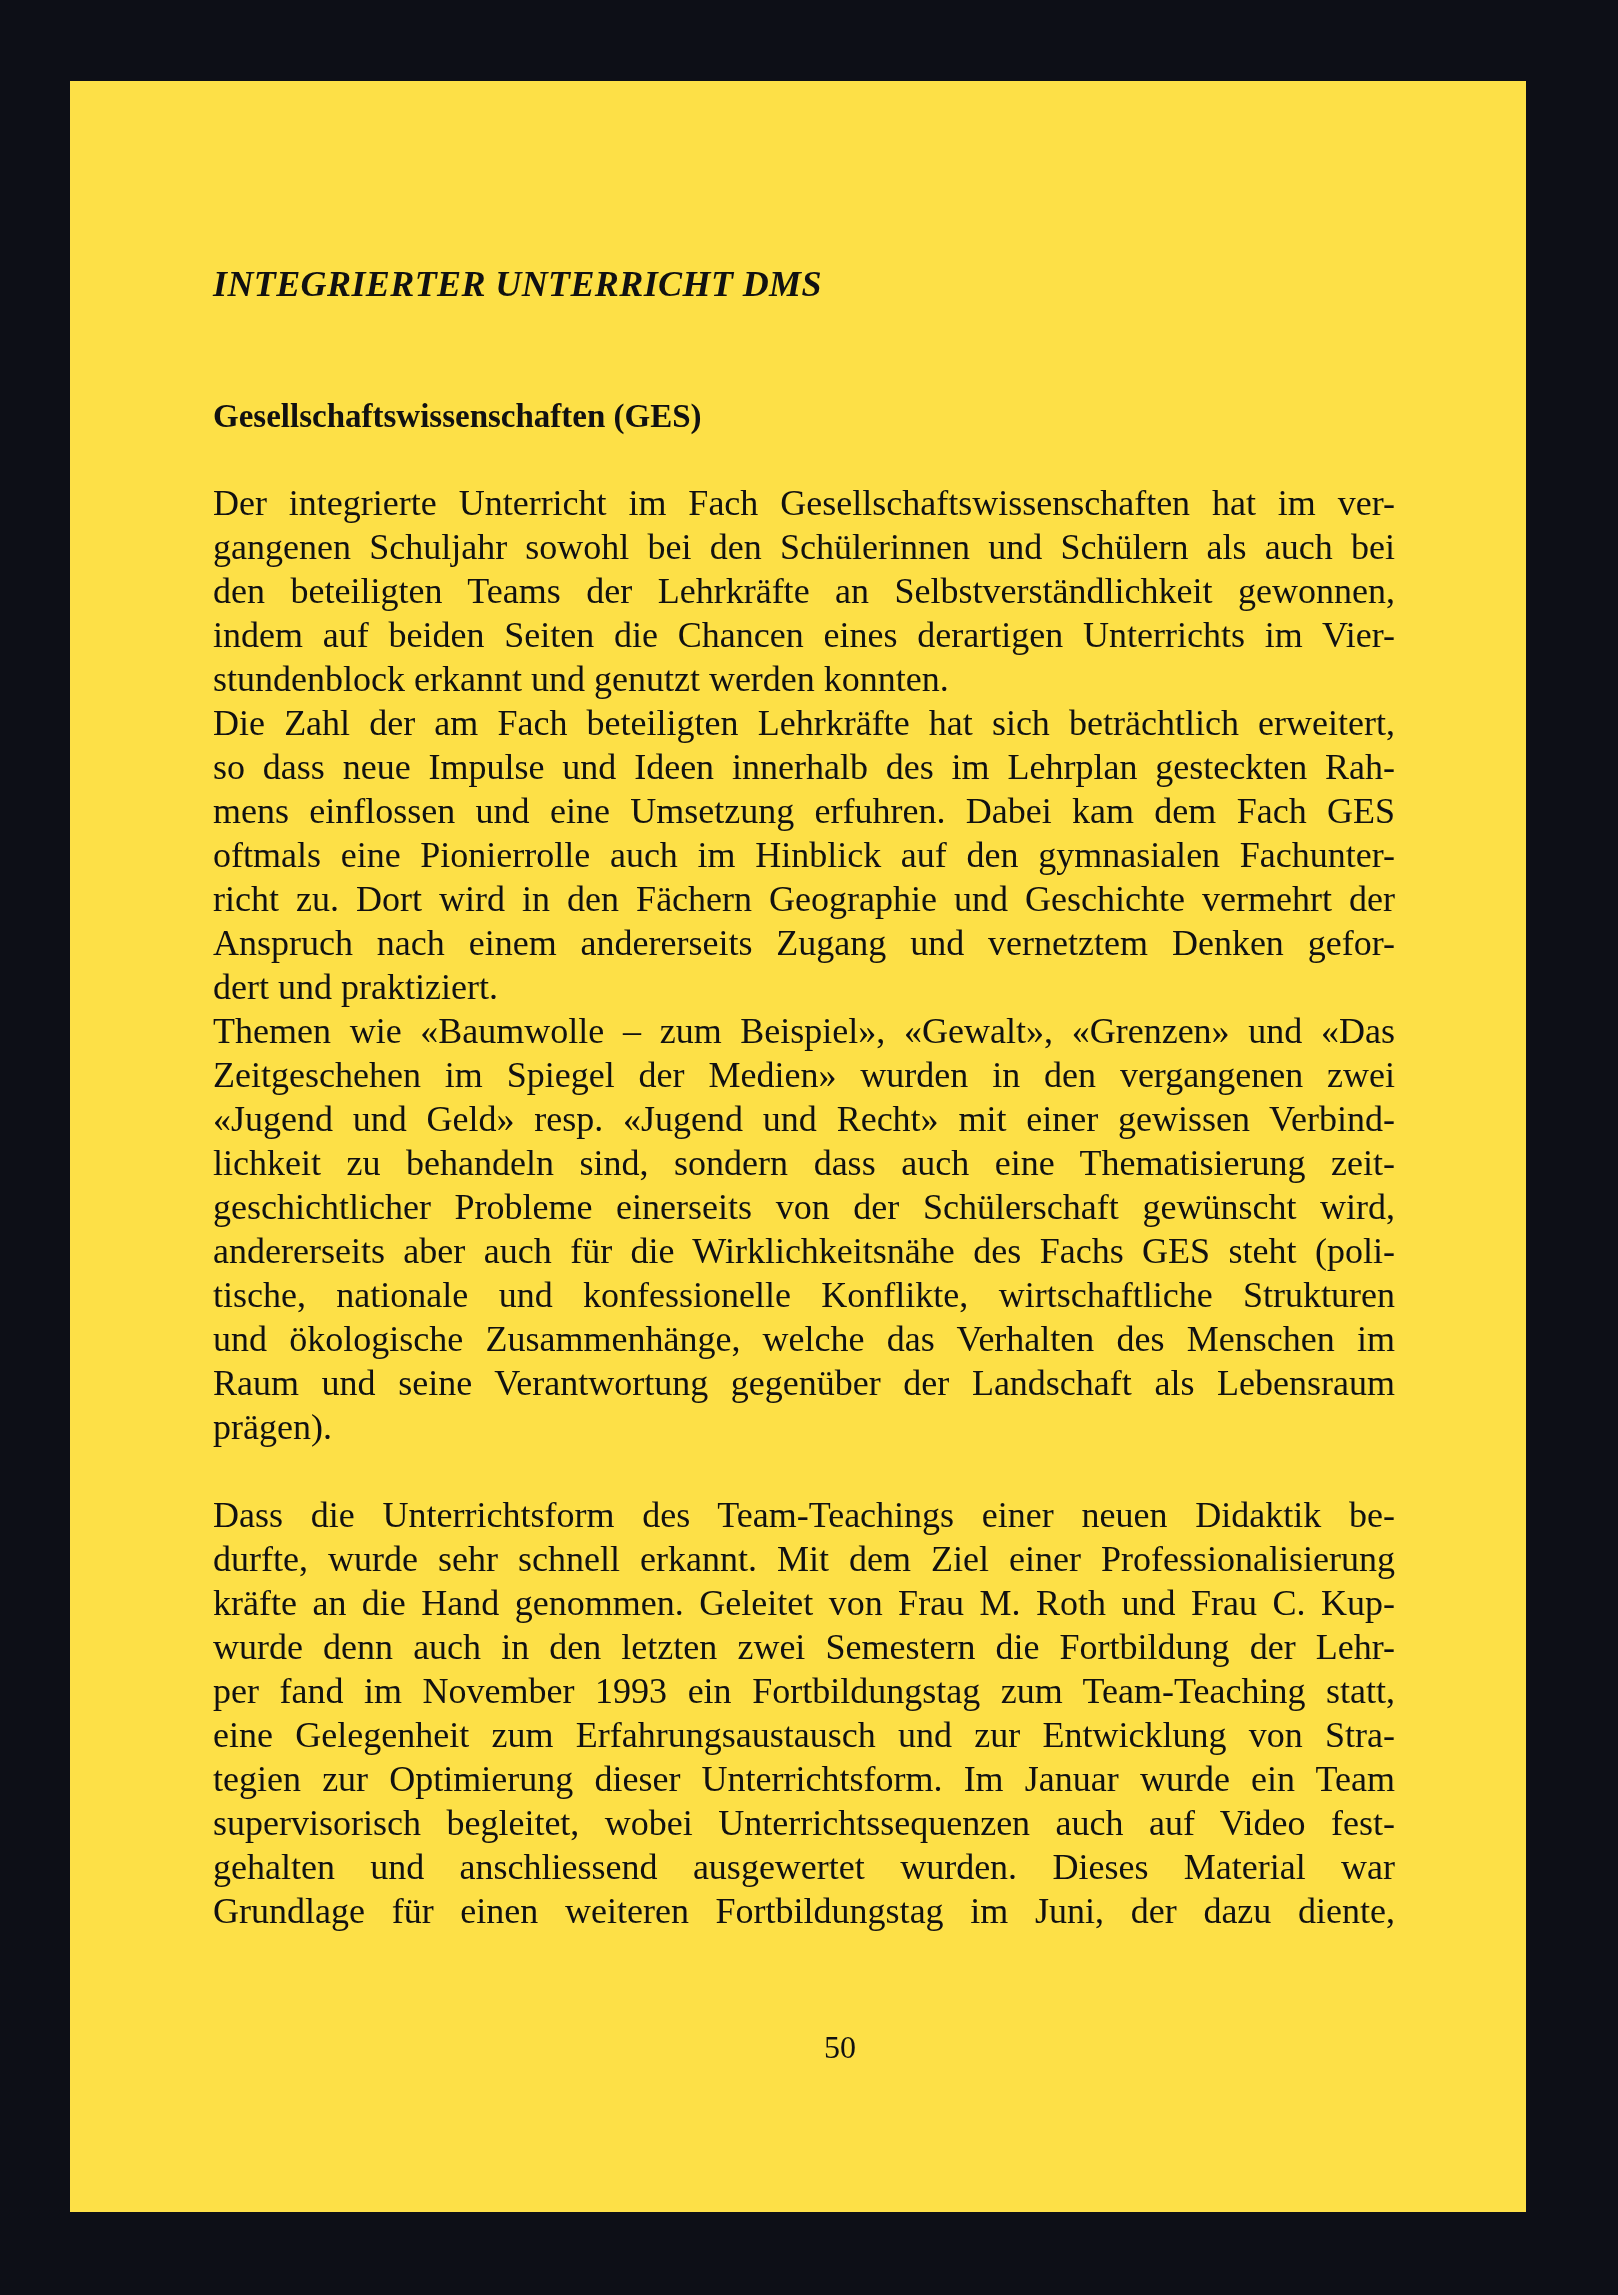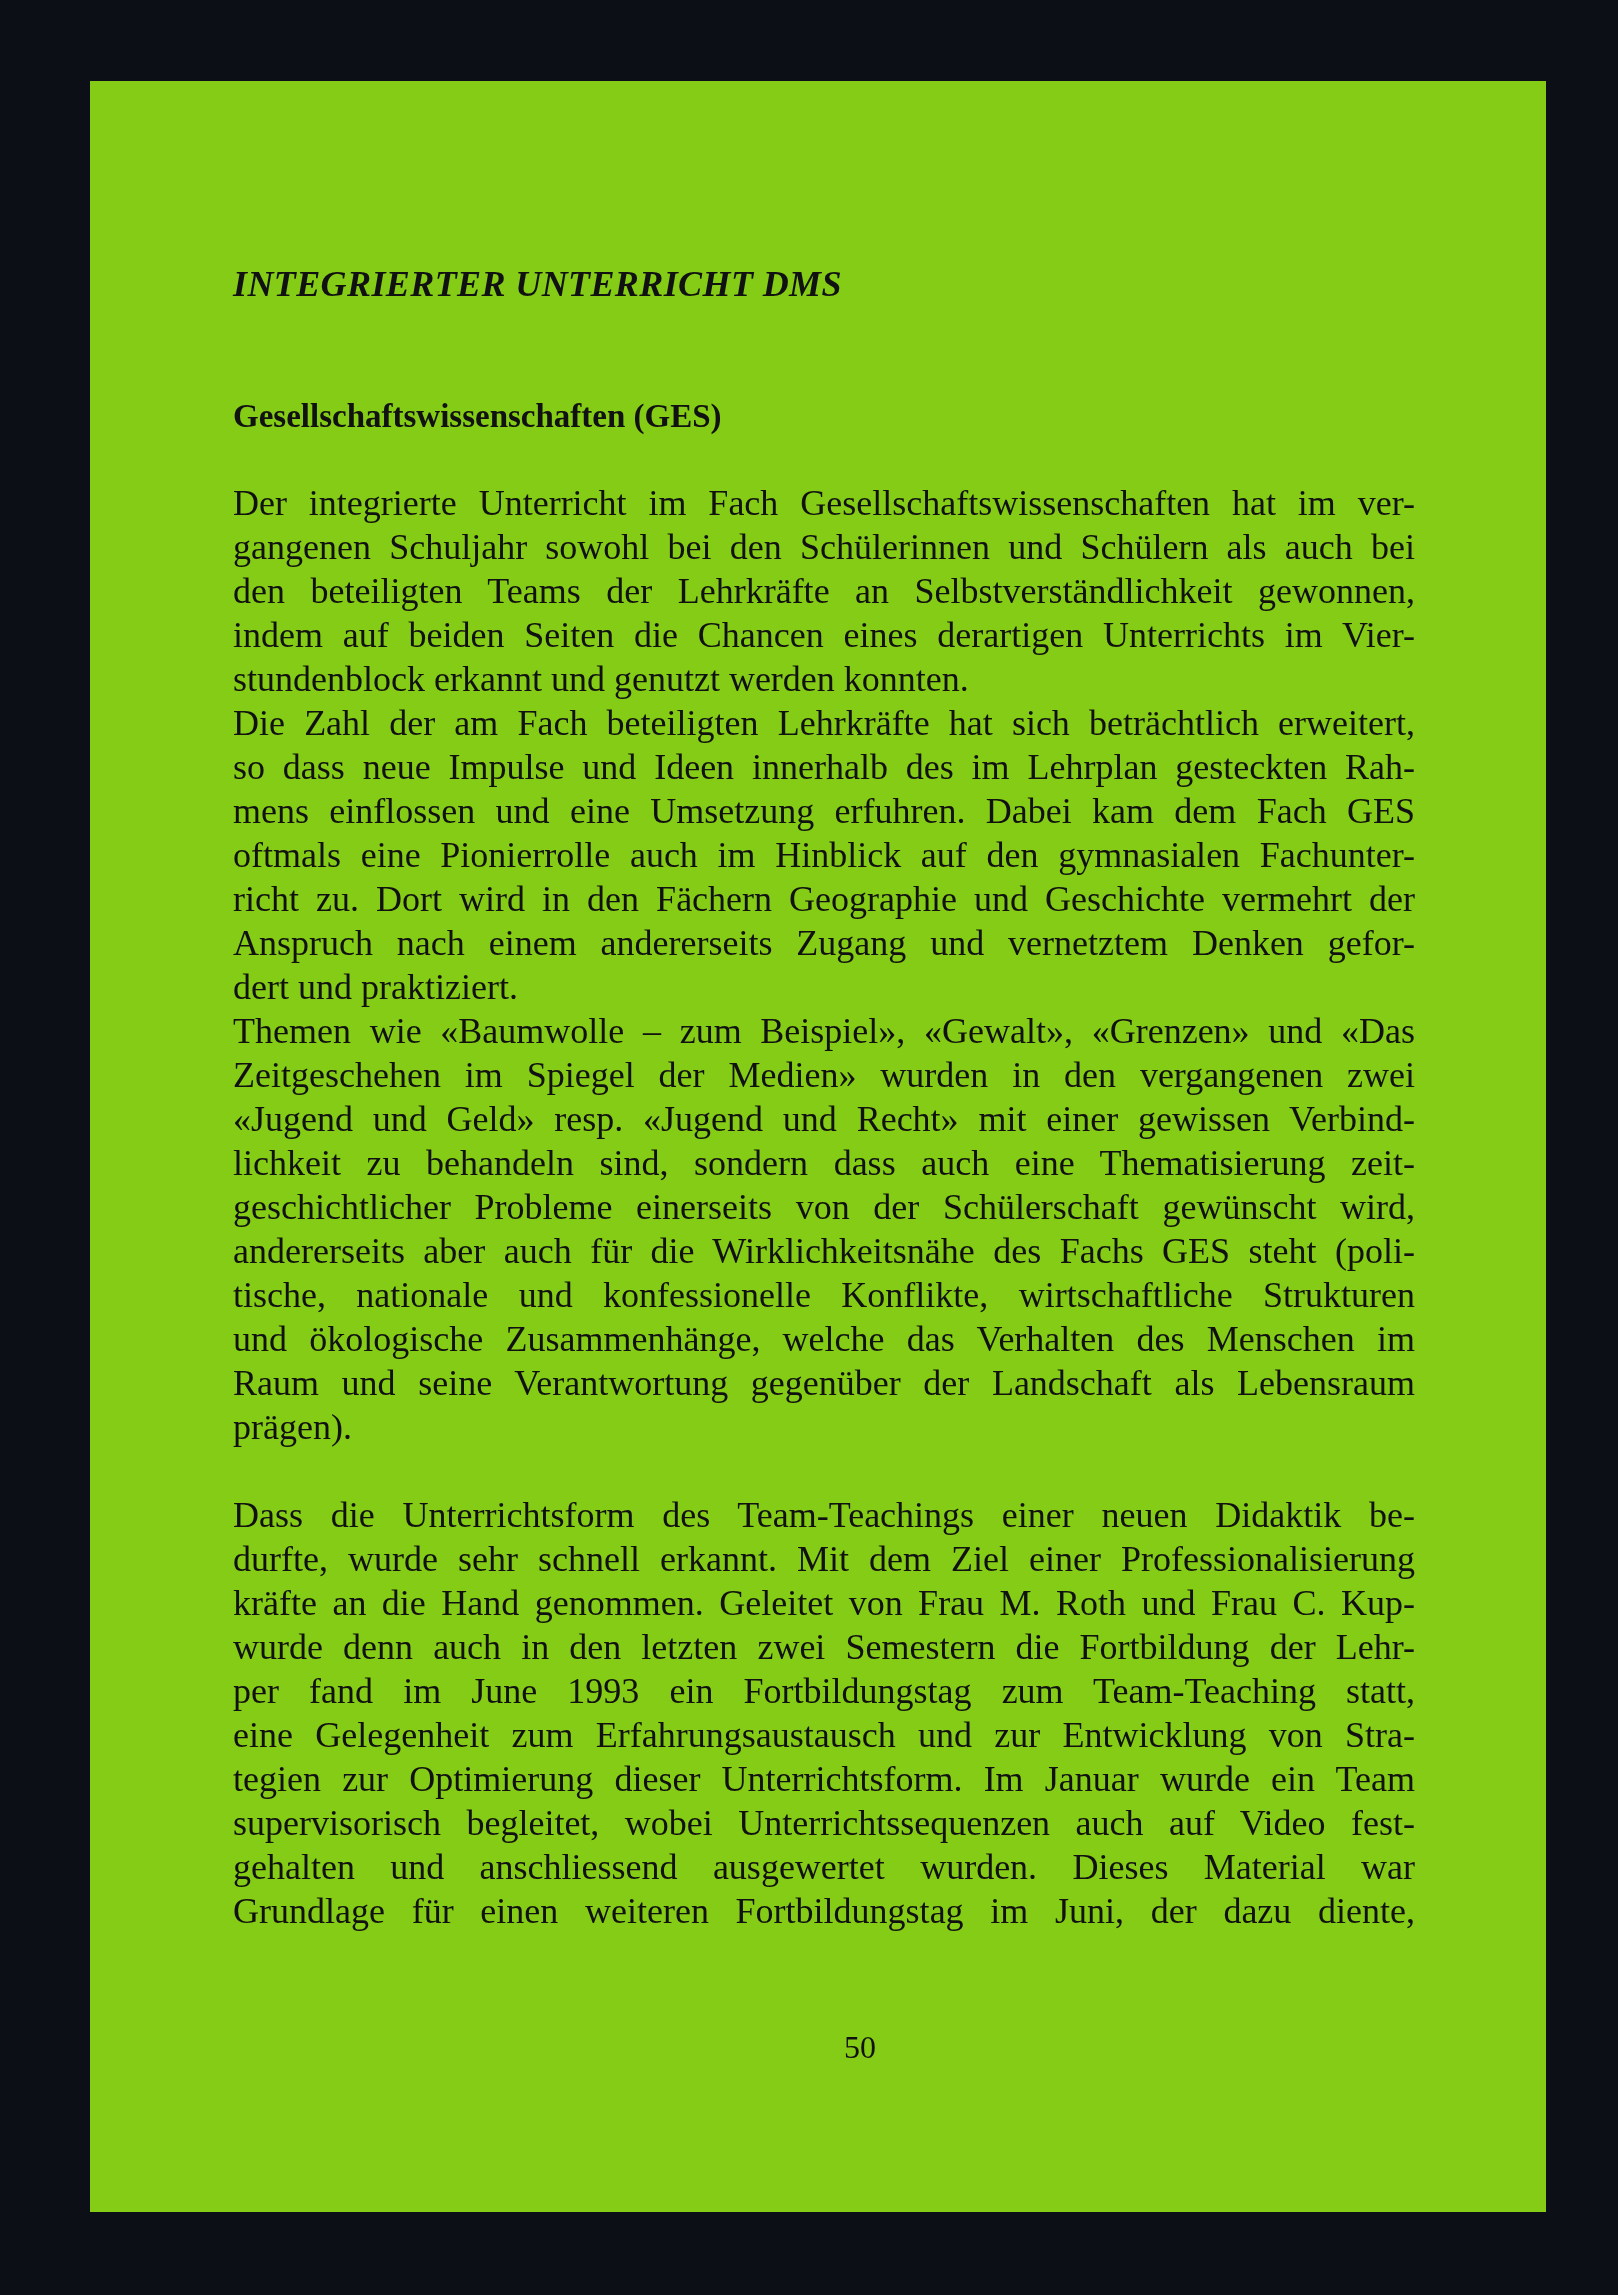--- a/index.html
+++ b/index.html
@@ -6,23 +6,23 @@
   body {
     width: 1618px; height: 2295px;
     background: #0d0f17;
     position: relative;
     overflow: hidden;
     font-family: "Liberation Serif", "DejaVu Serif", serif;
     color: #111;
   }
   .page {
     position: absolute;
-    left: 90px; top: 81px;
+    left: 70px; top: 81px;
     width: 1456px; height: 2131px;
-    background: #84cc16;
+    background: #fde047;
   }
   .content {
     position: absolute;
     left: 143px; top: 0;
     width: 1182px;
   }
   .doc-title {
     position: absolute;
     top: 182px; left: 0;
     margin: 0;
@@ -97,21 +97,21 @@
       <span class="line">tische, nationale und konfessionelle Konflikte, wirtschaftliche Strukturen</span>
       <span class="line">und ökologische Zusammenhänge, welche das Verhalten des Menschen im</span>
       <span class="line">Raum und seine Verantwortung gegenüber der Landschaft als Lebensraum</span>
       <span class="line last">prägen).</span>
       <div class="gap"></div>
 
       <span class="line">Dass die Unterrichtsform des Team-Teachings einer neuen Didaktik be-</span>
       <span class="line">durfte, wurde sehr schnell erkannt. Mit dem Ziel einer Professionalisierung</span>
       <span class="line">kräfte an die Hand genommen. Geleitet von Frau M. Roth und Frau C. Kup-</span>
       <span class="line">wurde denn auch in den letzten zwei Semestern die Fortbildung der Lehr-</span>
-      <span class="line">per fand im June 1993 ein Fortbildungstag zum Team-Teaching statt,</span>
+      <span class="line">per fand im November 1993 ein Fortbildungstag zum Team-Teaching statt,</span>
       <span class="line">eine Gelegenheit zum Erfahrungsaustausch und zur Entwicklung von Stra-</span>
       <span class="line">tegien zur Optimierung dieser Unterrichtsform. Im Januar wurde ein Team</span>
       <span class="line">supervisorisch begleitet, wobei Unterrichtssequenzen auch auf Video fest-</span>
       <span class="line">gehalten und anschliessend ausgewertet wurden. Dieses Material war</span>
       <span class="line">Grundlage für einen weiteren Fortbildungstag im Juni, der dazu diente,</span>
     </div>
   </div>
 
   <div class="page-number">50</div>
 </div>

